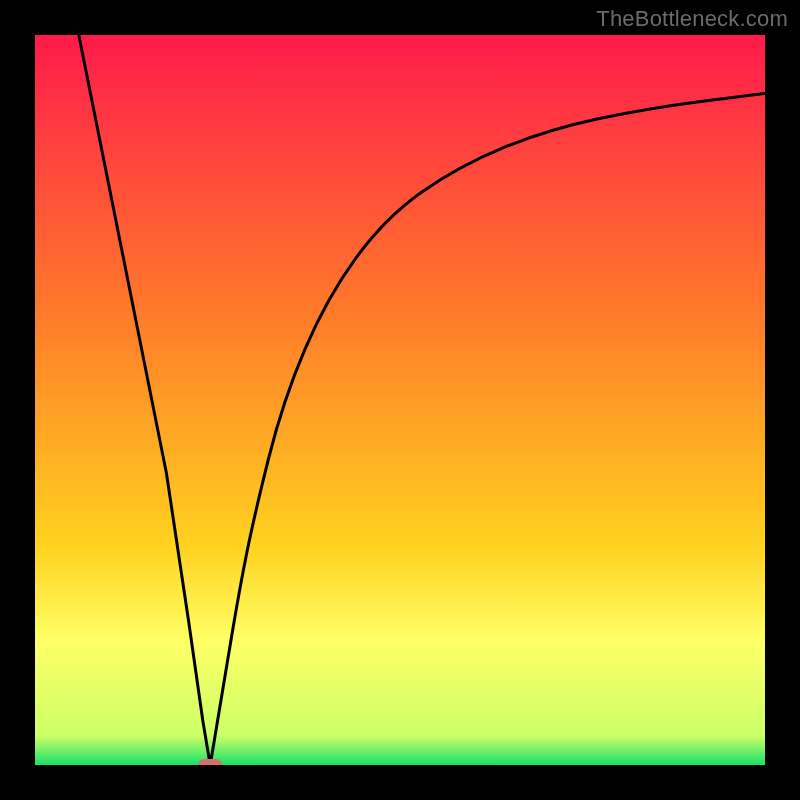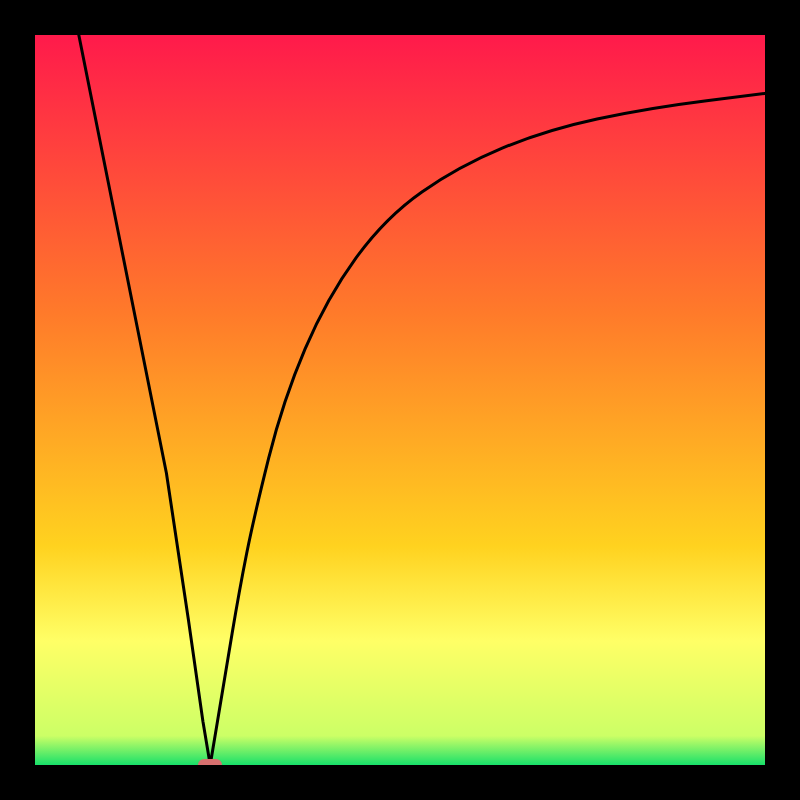--- a/index.html
+++ b/index.html
@@ -73,14 +73,15 @@
       <rect x="0" y="0" width="730" height="730" fill="url(#bg)"></rect>
     </svg>
 
     <svg class="curve-svg" viewBox="0 0 730 730" preserveAspectRatio="none">
       <path id="curve-path" d="M 43.8 0 L 73 146 L 102.2 292 L 131.4 438 L 153.29999999999998 584 L 167.9 686.2 L 175.2 730 L 175.2 730 Q 175.2 730 182.5 686.2 Q 189.8 642.4 197.10000000000002 598.5999999999999 Q 204.4 554.8 211.7 518.3 Q 219 481.79999999999995 233.60000000000002 423.4 Q 248.20000000000002 365 270.1 313.9 Q 292 262.8 321.2 222.65 Q 350.4 182.5 386.9 156.95000000000005 Q 423.4 131.4000000000001 467.19999999999993 113.15000000000003 Q 510.99999999999994 94.89999999999998 562.0999999999999 83.94999999999999 Q 613.1999999999999 73 671.5999999999999 65.69999999999999 T 730 58.39999999999998" fill="none" stroke="#000000" stroke-width="3" stroke-linejoin="round" stroke-linecap="round"></path>
     </svg>
 
     <div id="marker-dot" class="marker" style="left: 175.2px; top: 730px; background: rgb(215, 112, 111);"></div>
   </div>
 
+  <div class="watermark">TheBottleneck.com</div>
 
 </div>
 
 </body></html>

